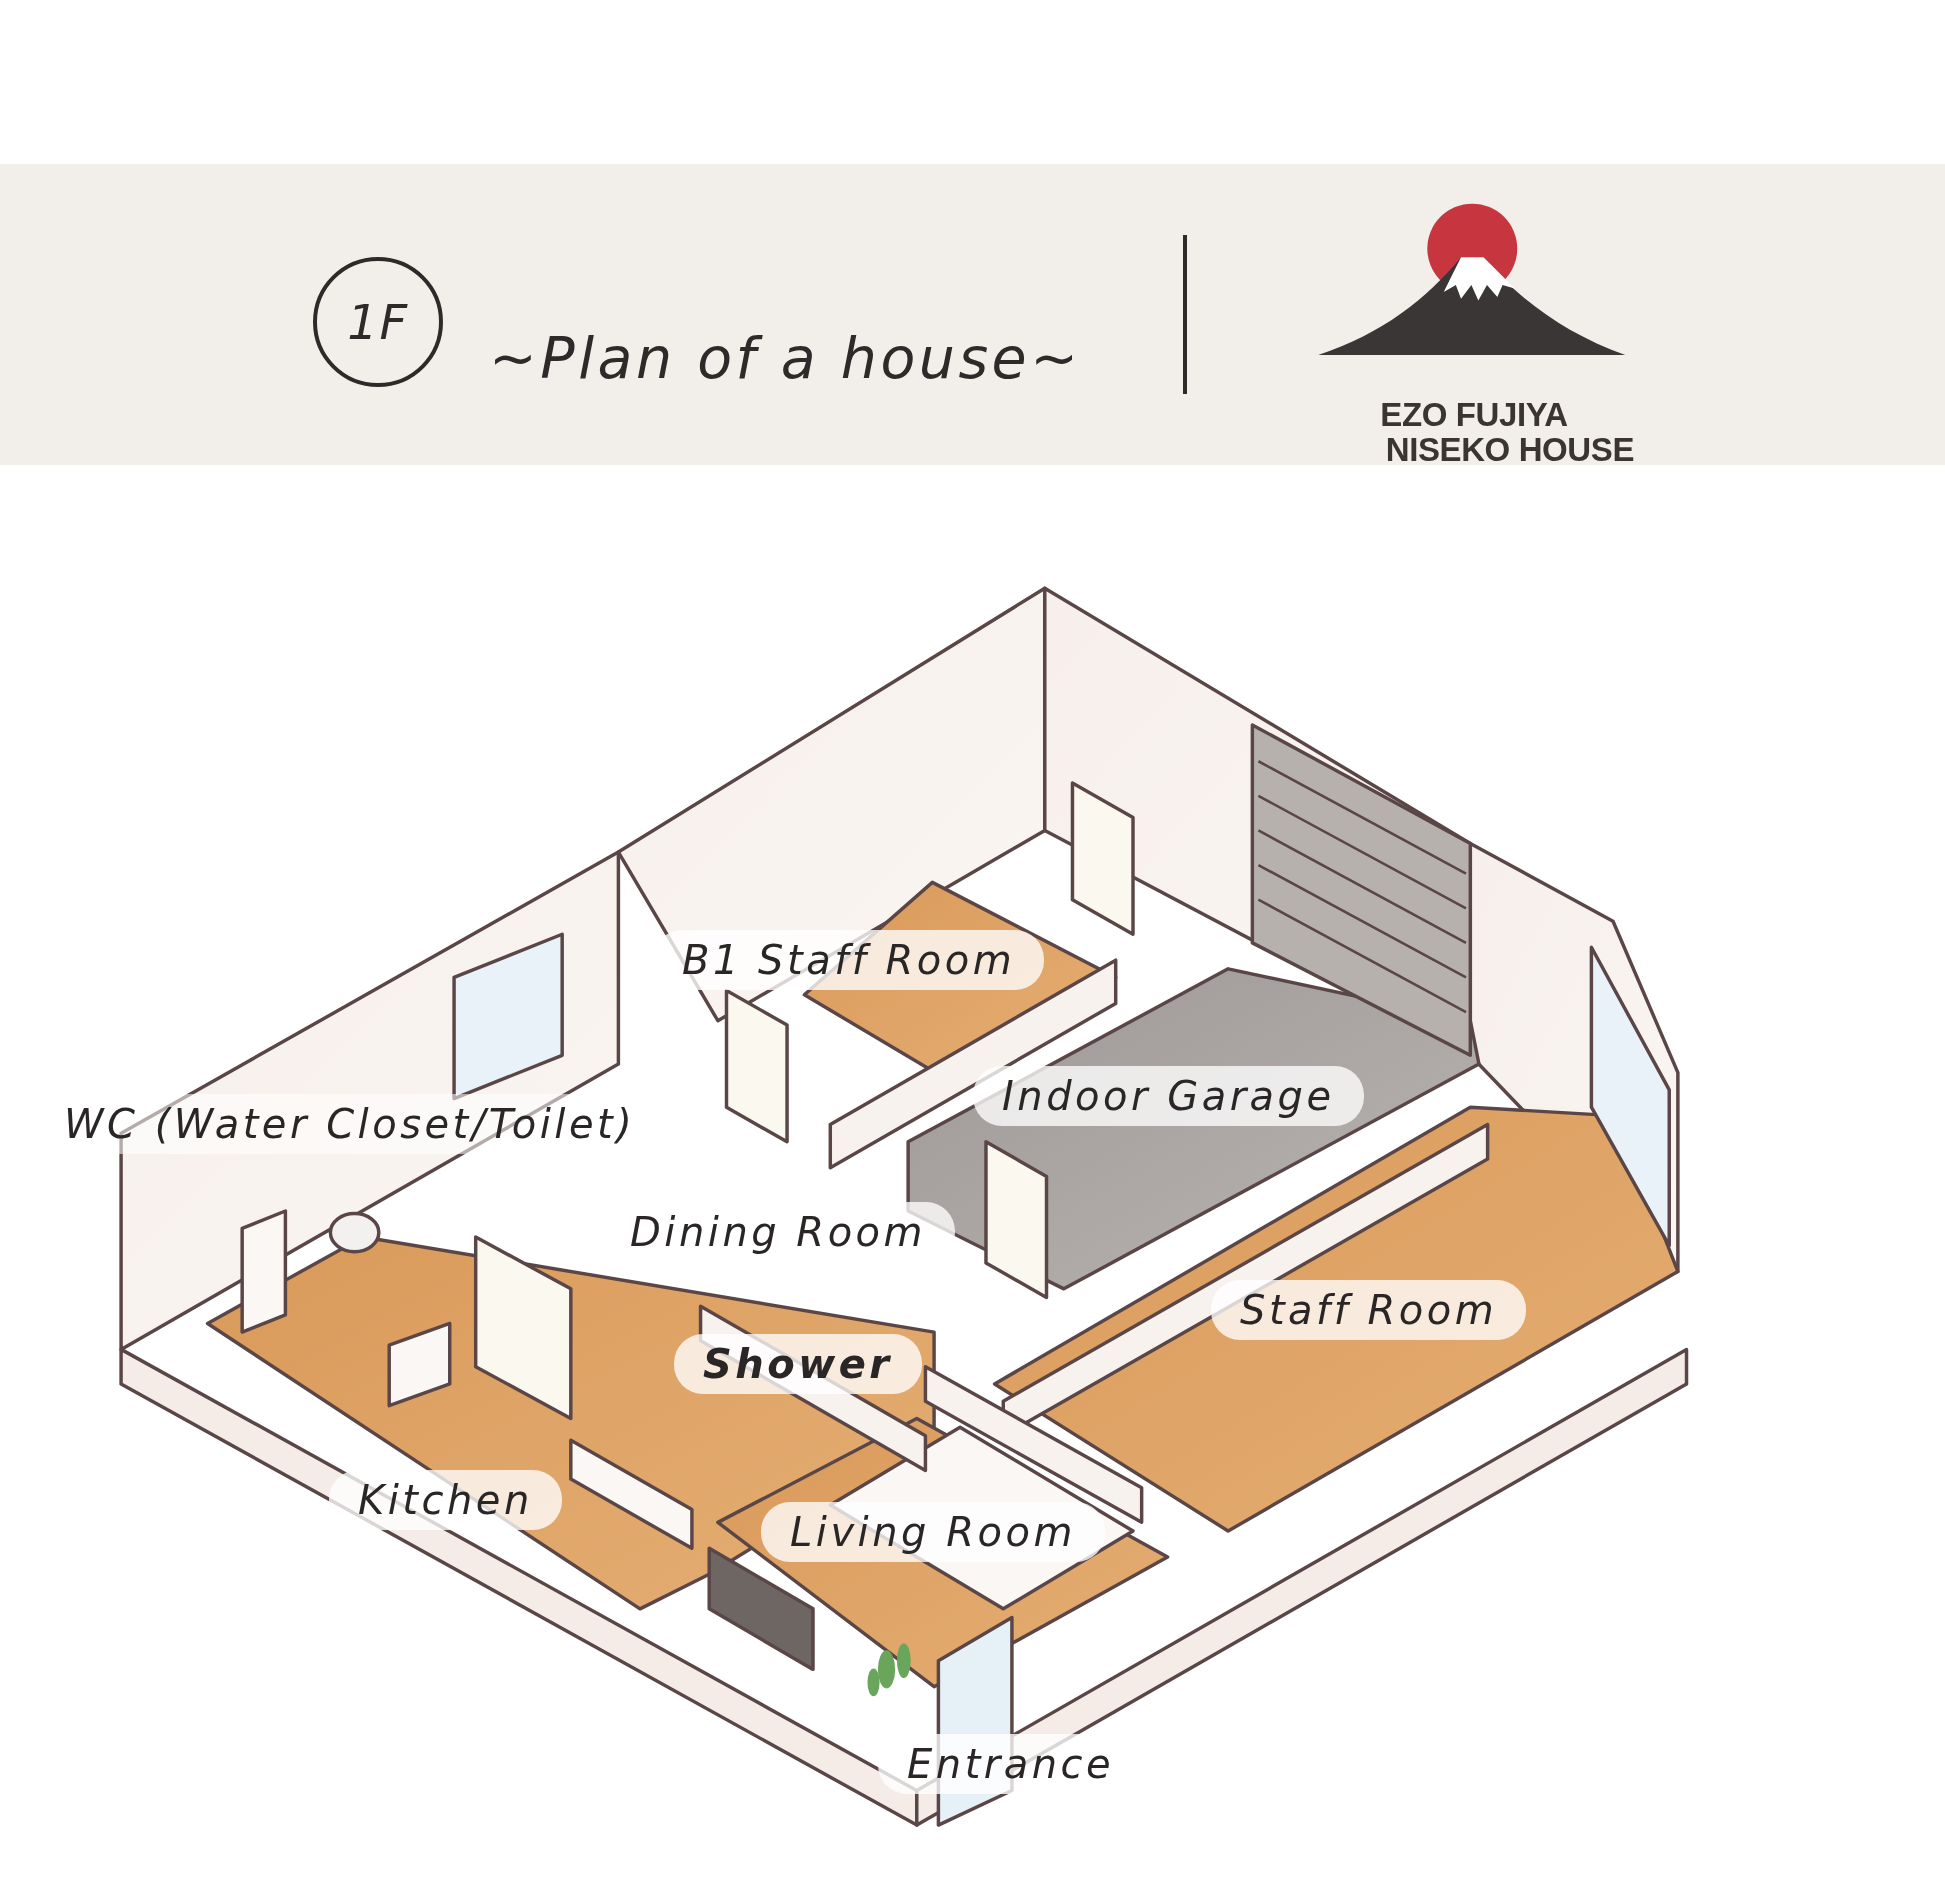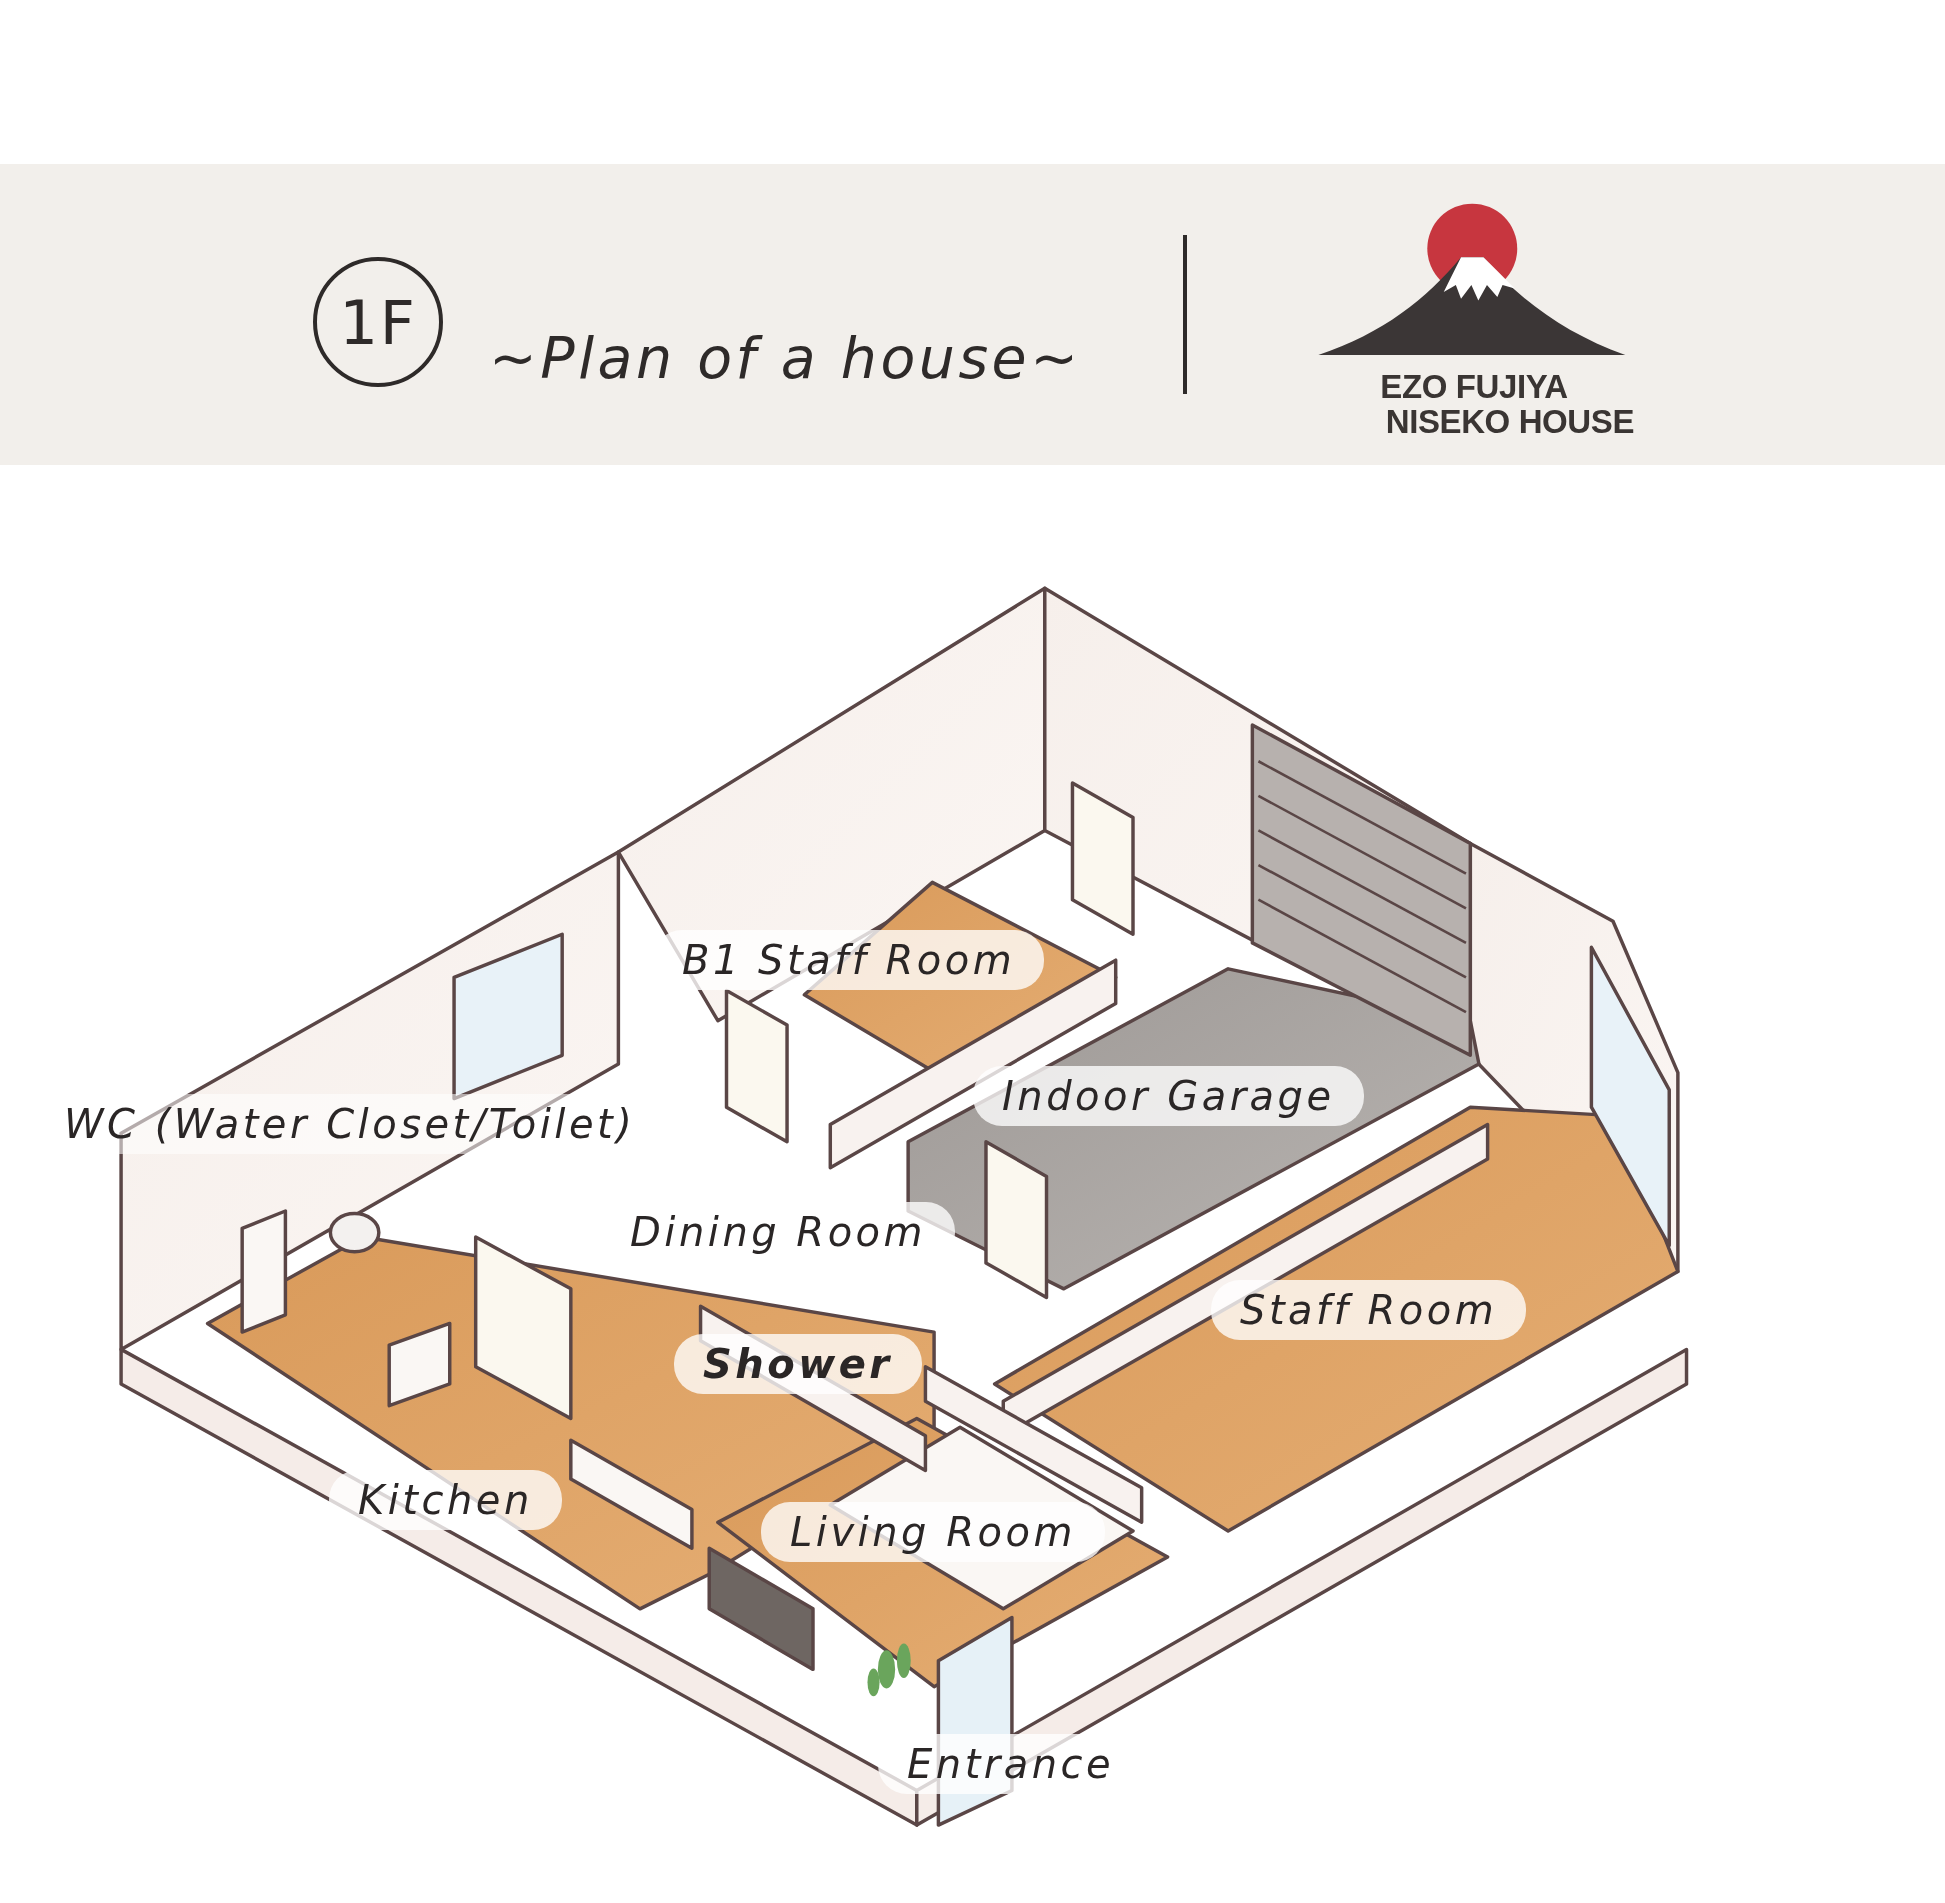--- a/index.html
+++ b/index.html
@@ -2,29 +2,29 @@
 <html style="font-size:14px"><head>
 <meta charset="utf-8">
 <style>
   html, body { margin: 0; padding: 0; background: #ffffff; }
   body { width: 1946px; height: 1903px; position: relative; overflow: hidden;
          font-family: "DejaVu Sans", sans-serif; color: #2b2727; }
   .banner { position: absolute; left: 0; top: 164px; width: 1946px; height: 301px; background: #f2efeb; }
   .floor-badge { position: absolute; left: 313px; top: 257px; width: 130px; height: 130px;
                  border: 4.3px solid #2e2a29; border-radius: 50%; box-sizing: border-box;
                  display: flex; align-items: center; justify-content: center;
-                 font-family: "DejaVu Sans", sans-serif; font-size: 61px;
+                 font-family: "DejaVu Sans", sans-serif; font-style: italic; font-size: 48px;
                  letter-spacing: 1.7px; color: #2e2a29; }
   .plan-title { position: absolute; left: 489px; top: 281px; font-family: "DejaVu Sans", sans-serif;
                 font-style: italic; font-size: 57px; letter-spacing: 3.5px; color: #2e2a29; white-space: nowrap; margin-top: 44px; }
   .divider { position: absolute; left: 1183px; top: 235px; width: 4.3px; height: 159px; background: #2e2a29; }
   .logo { position: absolute; left: 1314px; top: 195px; width: 320px; height: 251px; }
   .logo svg { position: absolute; left: 0; top: 0; }
   .logo-line { position: absolute; left: 0; width: 320px; text-align: center; font-family: "Liberation Sans", sans-serif;
-               font-weight: bold; font-size: 33px; color: #3a3533; letter-spacing: -0.4px; }
+               font-weight: bold; font-size: 33px; color: #3a3533; letter-spacing: -0.4px; margin-top: 28px; }
   .logo-line.l1 { top: 173px; }
   .logo-line.l2 { top: 208px; text-align: right; }
   .plan { position: absolute; left: 0; top: 519px; width: 1745px; height: 1384px; }
   .label { position: absolute; background: rgba(255,255,255,0.78); border-radius: 29px;
            font-family: "DejaVu Sans", sans-serif; font-style: italic; font-size: 40px;
            letter-spacing: 3.5px; color: #2a2626; padding: 7px 29px; white-space: nowrap; }
 </style>
 </head>
 <body>
 

